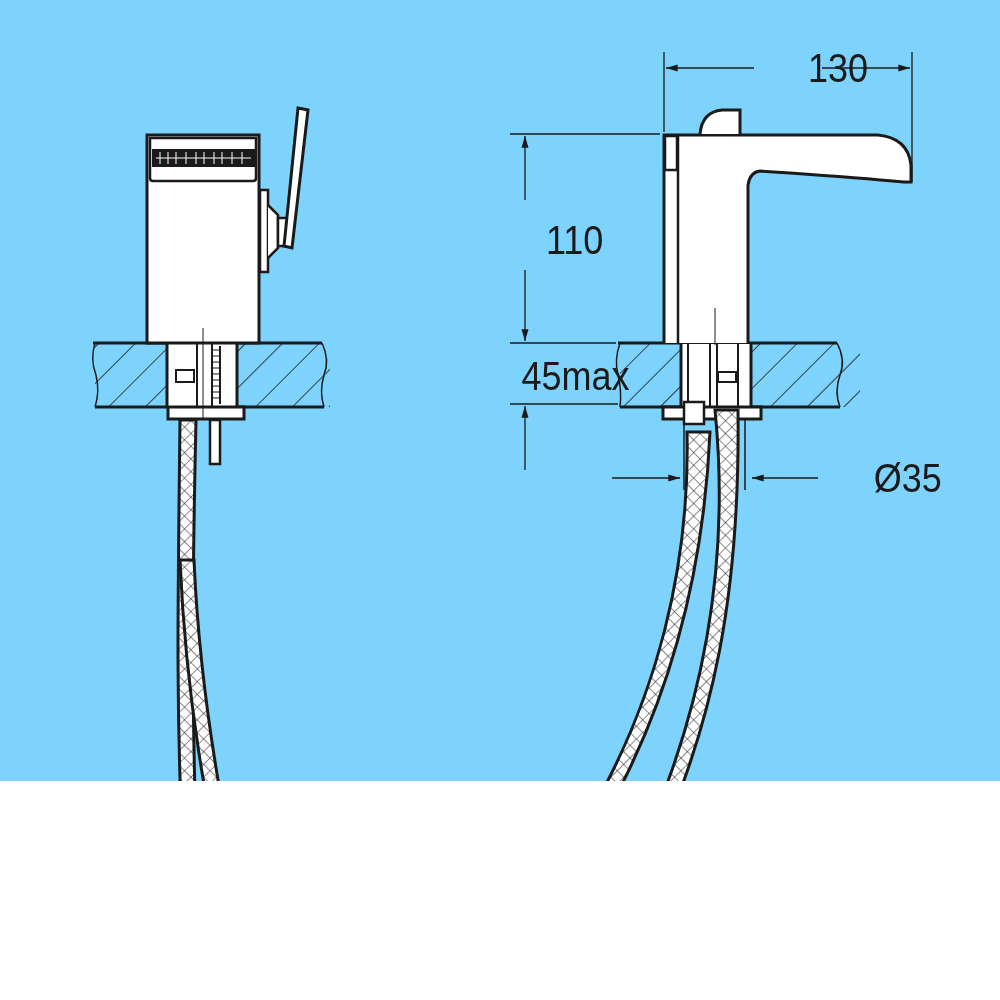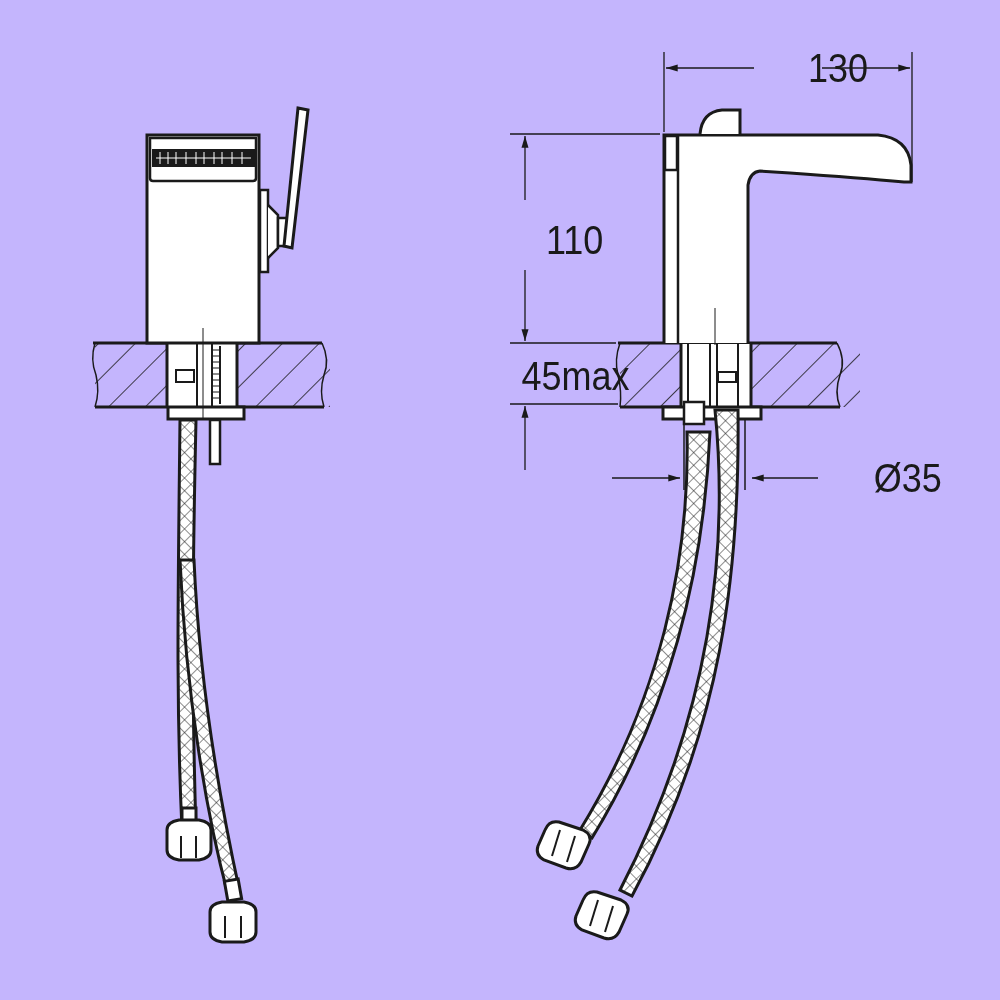--- a/index.html
+++ b/index.html
@@ -1,16 +1,16 @@
 <!DOCTYPE html>
 <html><head>
 <meta charset="utf-8">
 <style>
   html,body{margin:0;padding:0;background:#fff;}
-  #canvas{position:relative;width:1000px;height:1000px;background:#c4b5fd;overflow:hidden;}
+  #canvas{position:relative;width:1000px;height:781px;background:#7dd3fc;overflow:hidden;}
   svg{position:absolute;left:0;top:0;}
   .dim-text{font-family:"Liberation Sans",sans-serif;font-size:40px;fill:#1a1a1a;transform-origin:center;}
 </style>
 </head>
 <body>
 
 <div id="canvas">
 <svg width="1000" height="1000" viewBox="0 0 1000 1000" xmlns="http://www.w3.org/2000/svg">
   <defs>
     <pattern id="hatch" patternUnits="userSpaceOnUse" width="26" height="26" patternTransform="rotate(45)">

